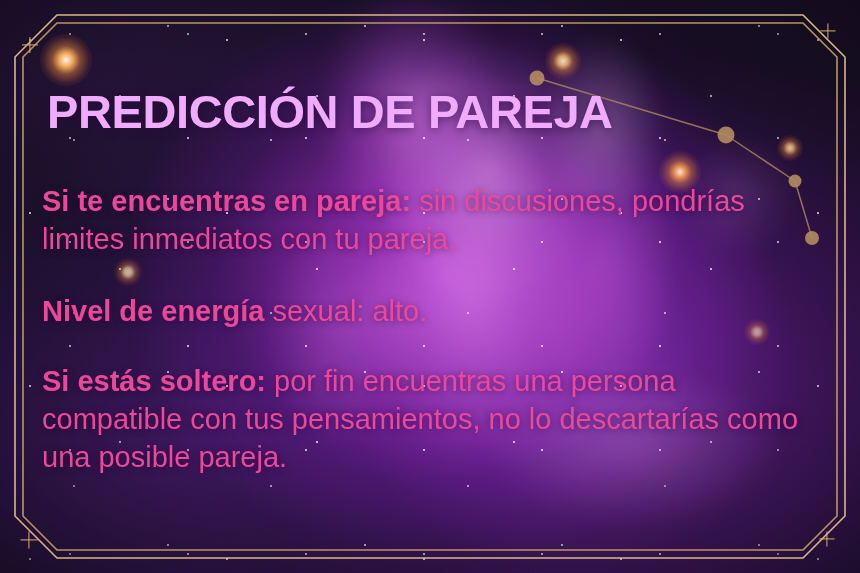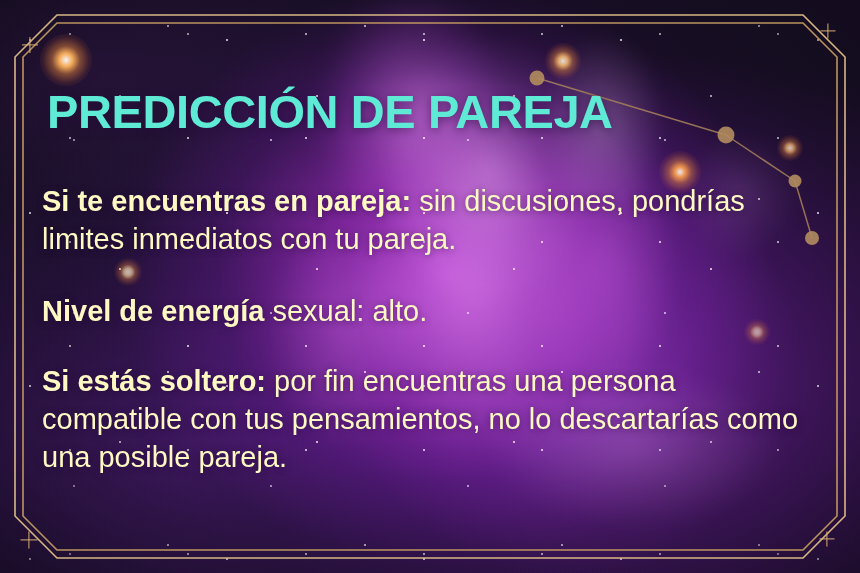--- a/index.html
+++ b/index.html
@@ -108,31 +108,31 @@
   #constellation { position: absolute; inset: 0; pointer-events: none; }
 
   
   #content {
     position: absolute;
     left: 42px;
     top: 88px;
     width: 770px;
   }
   #title {
-    color: #5eead4;
+    color: #f0abfc;
     font-size: 47px;
     font-weight: bold;
     letter-spacing: -0.4px;
     line-height: 1.0;
     margin: 0 0 0 5px;
     text-shadow: 0 2px 10px rgba(40, 8, 60, 0.55);
     white-space: nowrap;
   }
   .para {
-    color: #fef9c3;
+    color: #ec4899;
     font-size: 29px;
     line-height: 1.31;
     margin: 0;
     text-shadow: 0 1px 7px rgba(35, 6, 55, 0.55);
   }
   .para b { font-weight: bold; }
   #p1 { margin-top: 48px; }
   #p2 { margin-top: 32px; }
   #p3 { margin-top: 34px; }
 </style>

